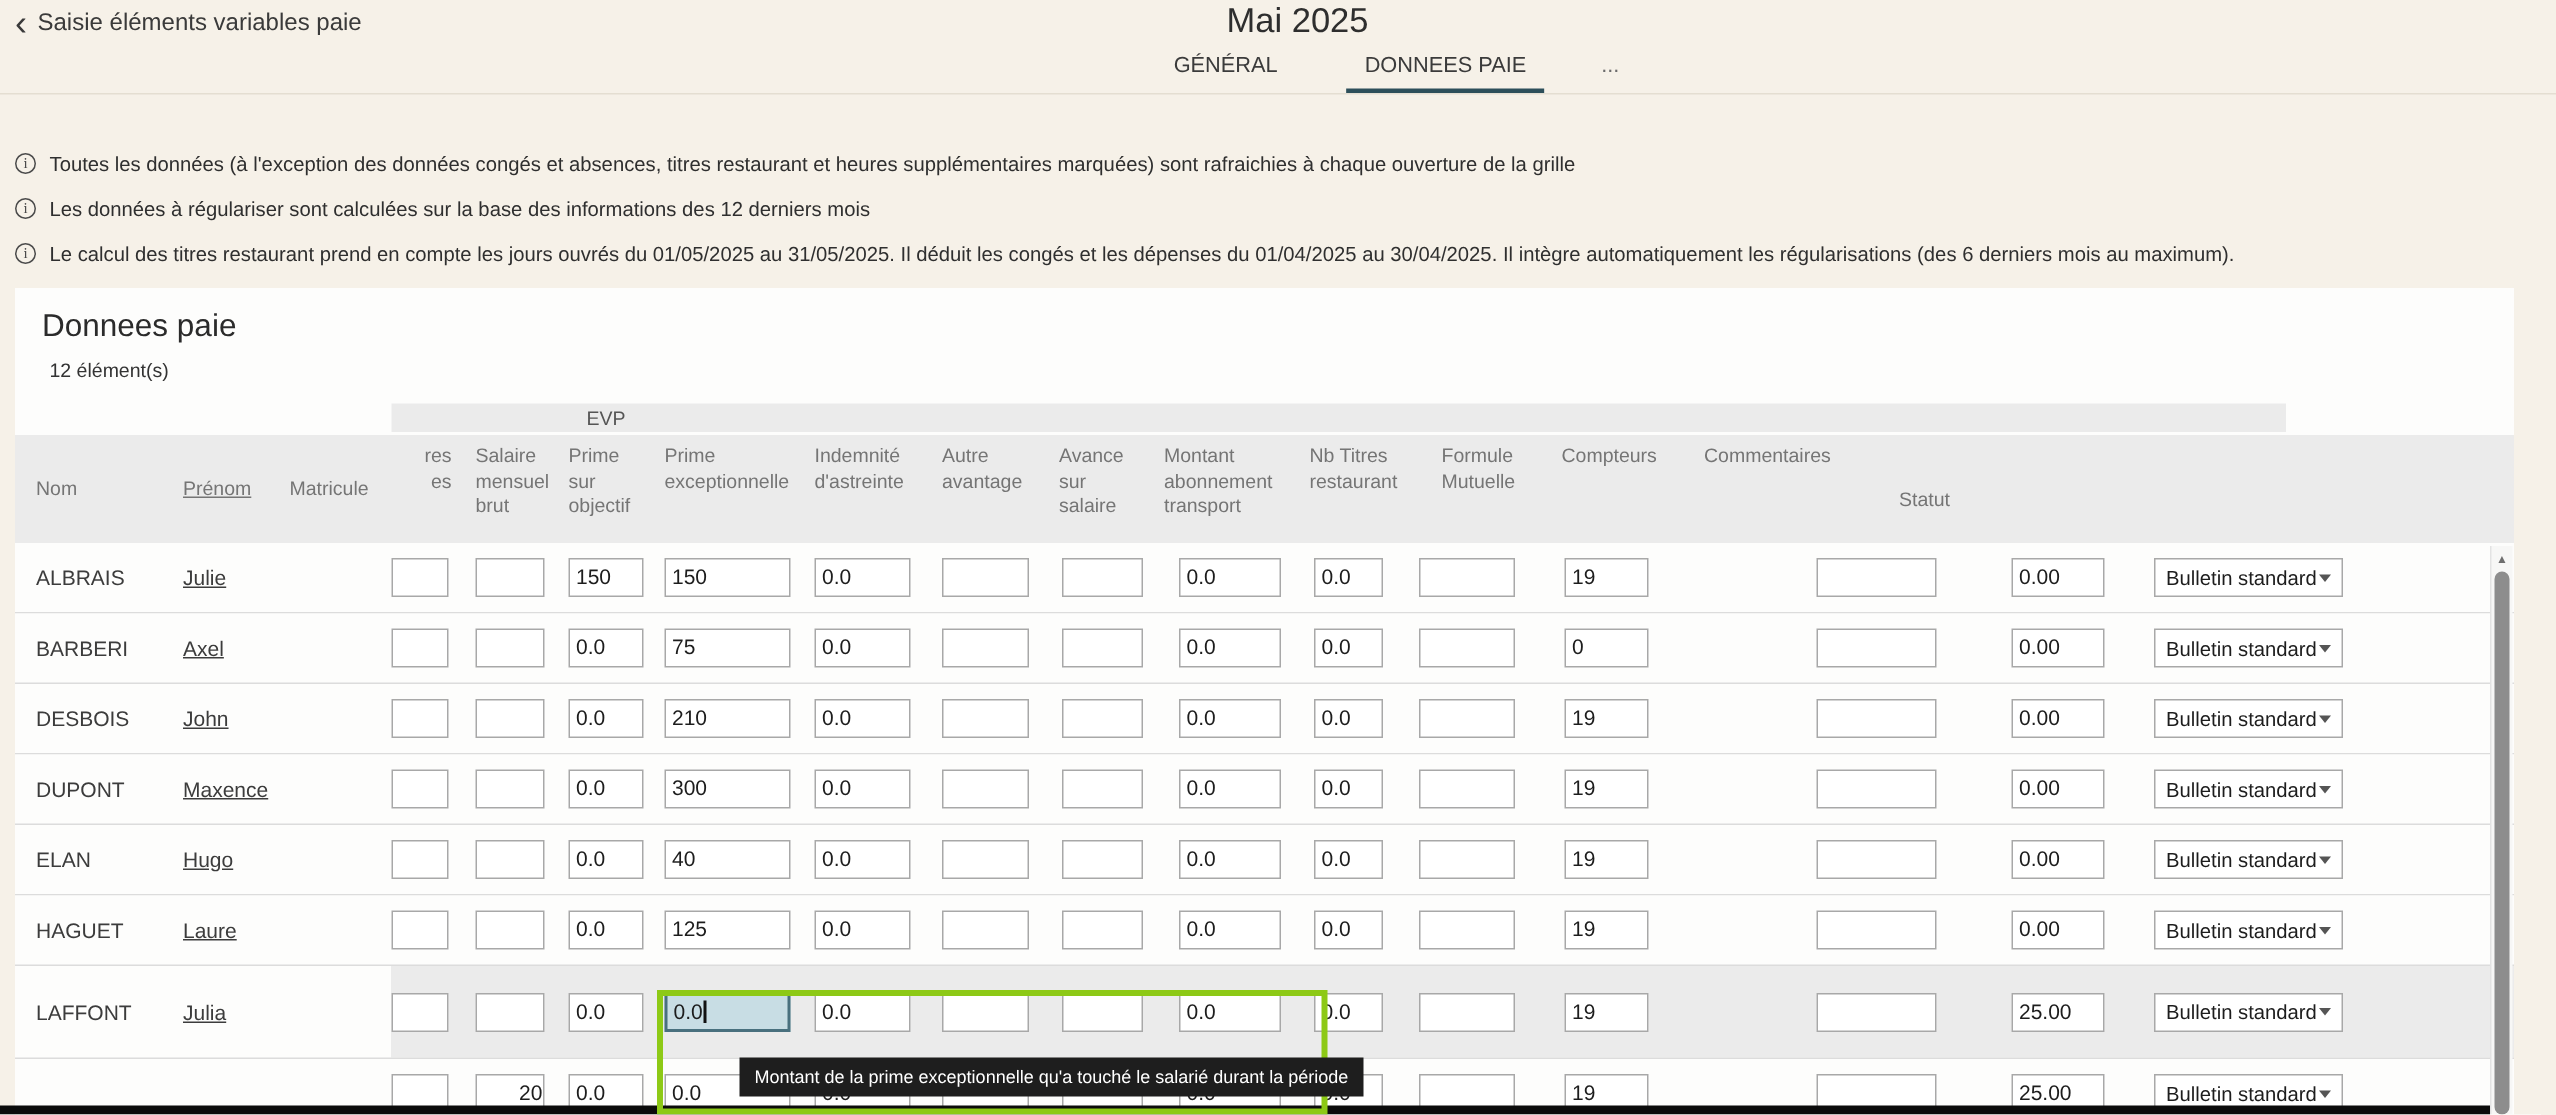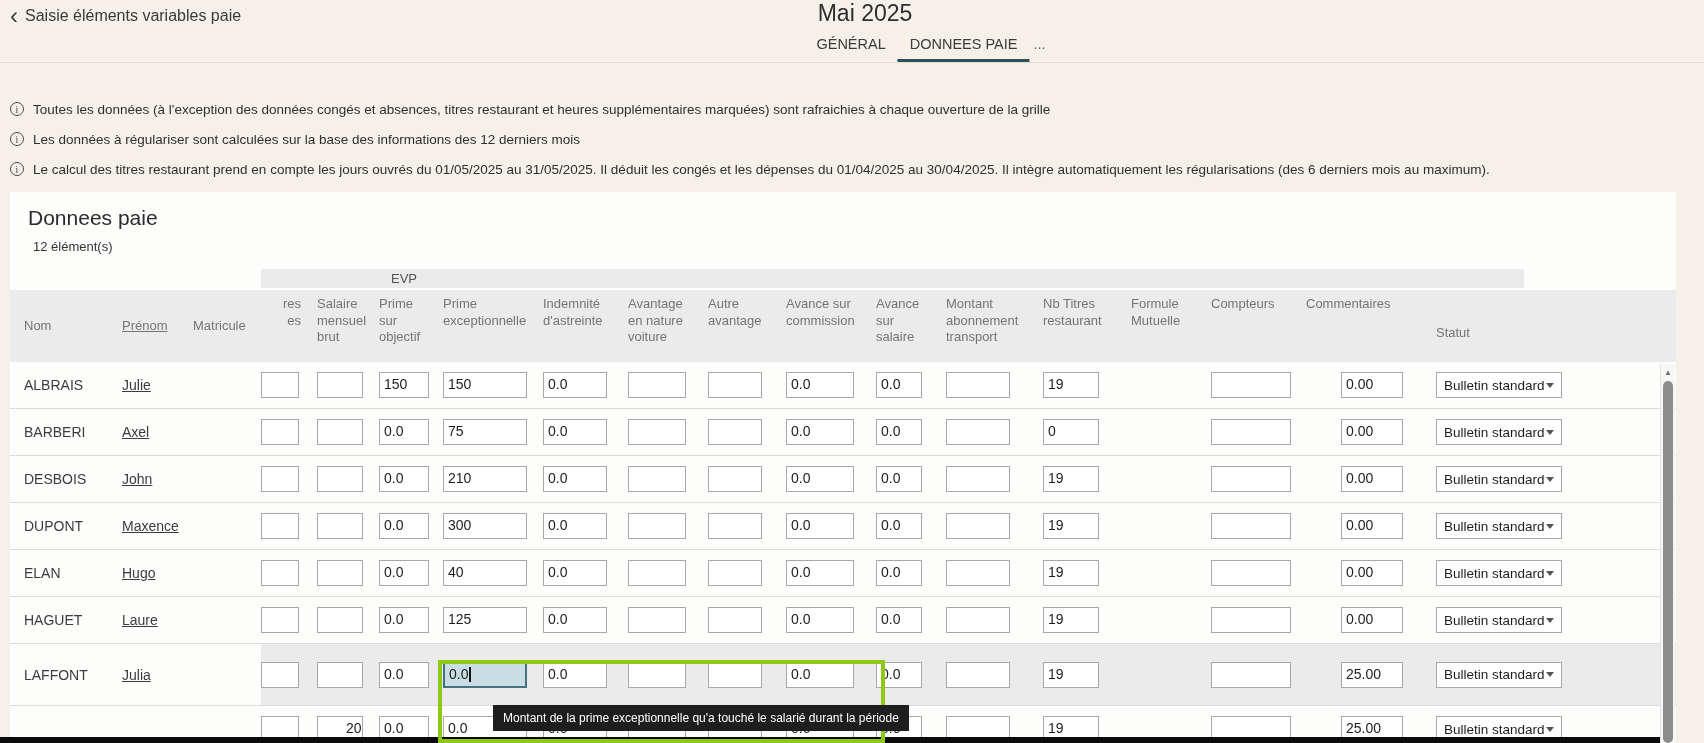--- a/index.html
+++ b/index.html
@@ -5,21 +5,21 @@
   * { margin:0; padding:0; box-sizing:border-box; }
   body { font-family:"Liberation Sans", sans-serif; }
   .page { position:relative; width:1704px; height:743px; background:#f6f1e8; overflow:hidden; color:#3a3a3a; }
 
   
   .topbar { position:relative; height:63px; border-bottom:1px solid #e4ded1; }
   .back-link { position:absolute; left:10px; top:6px; display:flex; align-items:center; gap:7px; cursor:pointer; }
   .back-chevron { font-size:24px; line-height:20px; color:#3a3a3a; font-weight:400; }
   .back-label { font-size:16px; color:#3a3a3a; }
   .period-title { position:absolute; top:0px; left:50%; transform:translateX(-50%); margin-left:13px; font-size:23px; color:#2e2e2e; }
-  .tabs { position:absolute; bottom:0; left:calc(50% + 75px); transform:translateX(-50%); display:flex; align-items:center; }
+  .tabs { position:absolute; bottom:0; left:calc(50% + 75px); transform:translateX(-50%); display:flex; align-items:center; gap:34px; }
   .tab { font-size:14.5px; color:#3b3b3b; padding:6px 12px 7px 12px; border-bottom:3px solid transparent; cursor:pointer; white-space:nowrap; }
   .tab.active { border-bottom-color:#2d4f5a; }
   .tab.more { color:#6b6b6b; padding-left:4px; padding-right:4px; }
 
   
   .info-list { padding:38px 0 0 10px; }
   .info-item { display:flex; align-items:center; gap:9px; margin-bottom:14px; height:16px; }
   .info-icon { flex:0 0 auto; width:14px; height:14px; border:1px solid #4a4a4a; border-radius:50%; display:flex; align-items:center; justify-content:center; font-size:10px; color:#4a4a4a; font-family:"Liberation Serif", serif; }
   .info-text { font-size:13.5px; color:#2f2f2f; }
 
@@ -111,23 +111,21 @@
       <div class="gh-cols" id="hdr-cols">
           <div class="hcell col-nom hc-name">Nom</div>
           <div class="hcell col-prenom hc-name">Prénom</div>
           <div class="hcell col-matricule hc-name">Matricule</div>
           <div class="hcell col-heures_cut">res
 es</div>
           <div class="hcell col-salaire">Salaire mensuel brut</div>
           <div class="hcell col-prime_objectif">Prime sur objectif</div>
           <div class="hcell col-prime_exceptionnelle">Prime exceptionnelle</div>
           <div class="hcell col-indemnite_astreinte">Indemnité d'astreinte</div>
-          <div class="hcell col-avantage_voiture">Avantage en nature voiture</div>
           <div class="hcell col-autre_avantage">Autre avantage</div>
-          <div class="hcell col-avance_commission">Avance sur commission</div>
           <div class="hcell col-avance_salaire">Avance sur salaire</div>
           <div class="hcell col-montant_transport">Montant abonnement transport</div>
           <div class="hcell col-nb_titres">Nb Titres restaurant</div>
           <div class="hcell col-formule_mutuelle">Formule Mutuelle</div>
           <div class="hcell col-compteurs">Compteurs</div>
           <div class="hcell col-commentaires">Commentaires</div>
           <div class="hcell col-statut">Statut</div>
         </div>
     </div>
 

